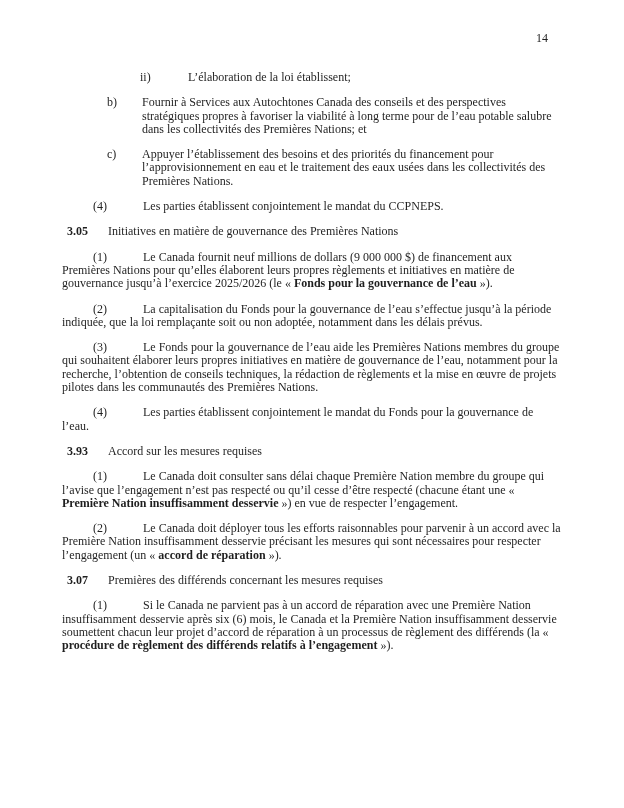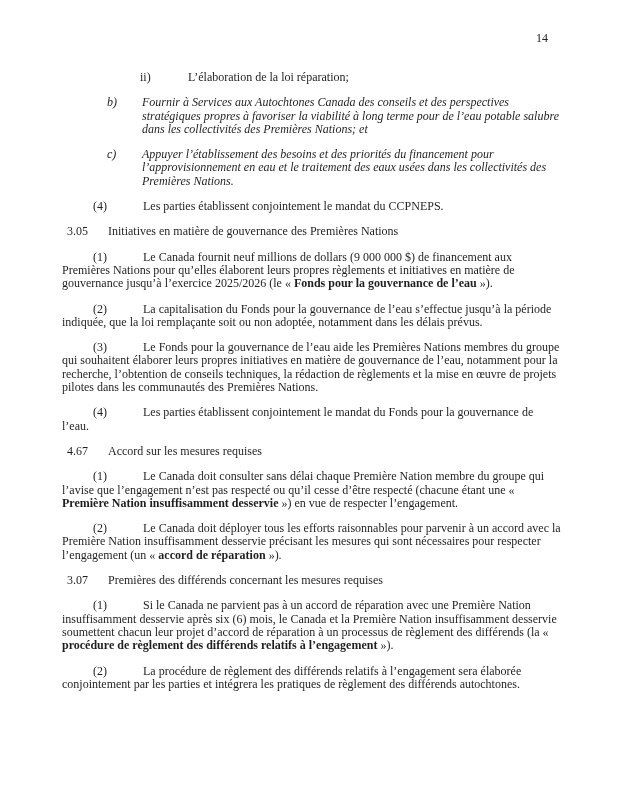--- a/index.html
+++ b/index.html
@@ -18,66 +18,65 @@
     text-align:right;
   }
   .content{
     position:absolute;left:62px;top:71px;width:500px;
   }
   p{margin:0 0 12px 0;}
   
   .num-para{text-indent:31px;}
   .num-para .lbl{display:inline-block;width:50px;text-indent:0;}
   
-  .hang1{padding-left:80px;text-indent:-35px;font-style:italic;}
+  .hang1{padding-left:80px;text-indent:-35px;}
   .hang1 .lbl{display:inline-block;width:35px;text-indent:0;}
   
   .hang2{padding-left:126px;text-indent:-48px;}
   .hang2 .lbl{display:inline-block;width:48px;text-indent:0;}
   
   .heading{padding-left:46px;text-indent:-41px;}
-  .heading .lbl{display:inline-block;width:41px;text-indent:0;font-weight:normal;}
+  .heading .lbl{display:inline-block;width:41px;text-indent:0;font-weight:bold;}
   .heading .title{font-weight:normal;text-align:center;}
   .b{font-weight:bold;}
 </style>
 </head>
 <body>
 
 <div class="page">
 
   <div class="page-number">14</div>
 
   <div class="content">
 
-    <p class="hang2"><span class="lbl">ii)</span><span><span>L’élaboration de la loi réparation;</span></span></p>
+    <p class="hang2"><span class="lbl">ii)</span><span><span>L’élaboration de la loi établissent;</span></span></p>
 
     <p class="hang1"><span class="lbl">b)</span><span><span>Fournir à Services aux Autochtones Canada des conseils et des perspectives stratégiques propres à favoriser la viabilité à long terme pour de l’eau potable salubre dans les collectivités des Premières Nations; et</span></span></p>
 
     <p class="hang1"><span class="lbl">c)</span><span><span>Appuyer l’établissement des besoins et des priorités du financement pour l’approvisionnement en eau et le traitement des eaux usées dans les collectivités des Premières Nations.</span></span></p>
 
     <p class="num-para"><span class="lbl">(4)</span><span><span>Les parties établissent conjointement le mandat du CCPNEPS.</span></span></p>
 
     <p class="heading"><span class="lbl">3.05</span><span class="title">Initiatives en matière de gouvernance des Premières Nations</span></p>
 
     <p class="num-para"><span class="lbl">(1)</span><span><span>Le Canada fournit neuf millions de dollars (9 000 000 $) de financement aux Premières Nations pour qu’elles élaborent leurs propres règlements et initiatives en matière de gouvernance jusqu’à l’exercice 2025/2026 (le « </span><span class="b">Fonds pour la gouvernance de l’eau</span><span> »).</span></span></p>
 
     <p class="num-para"><span class="lbl">(2)</span><span><span>La capitalisation du Fonds pour la gouvernance de l’eau s’effectue jusqu’à la période indiquée, que la loi remplaçante soit ou non adoptée, notamment dans les délais prévus.</span></span></p>
 
     <p class="num-para"><span class="lbl">(3)</span><span><span>Le Fonds pour la gouvernance de l’eau aide les Premières Nations membres du groupe qui souhaitent élaborer leurs propres initiatives en matière de gouvernance de l’eau, notamment pour la recherche, l’obtention de conseils techniques, la rédaction de règlements et la mise en œuvre de projets pilotes dans les communautés des Premières Nations.</span></span></p>
 
     <p class="num-para"><span class="lbl">(4)</span><span><span>Les parties établissent conjointement le mandat du Fonds pour la gouvernance de l’eau.</span></span></p>
 
-    <p class="heading"><span class="lbl">4.67</span><span class="title">Accord sur les mesures requises</span></p>
+    <p class="heading"><span class="lbl">3.93</span><span class="title">Accord sur les mesures requises</span></p>
 
     <p class="num-para"><span class="lbl">(1)</span><span><span>Le Canada doit consulter sans délai chaque Première Nation membre du groupe qui l’avise que l’engagement n’est pas respecté ou qu’il cesse d’être respecté (chacune étant une « </span><span class="b">Première Nation insuffisamment desservie</span><span> ») en vue de respecter l’engagement.</span></span></p>
 
     <p class="num-para"><span class="lbl">(2)</span><span><span>Le Canada doit déployer tous les efforts raisonnables pour parvenir à un accord avec la Première Nation insuffisamment desservie précisant les mesures qui sont nécessaires pour respecter l’engagement (un « </span><span class="b">accord de réparation</span><span> »).</span></span></p>
 
 
     <p class="heading"><span class="lbl">3.07</span><span class="title">Premières des différends concernant les mesures requises</span></p>
 
     <p class="num-para"><span class="lbl">(1)</span><span><span>Si le Canada ne parvient pas à un accord de réparation avec une Première Nation insuffisamment desservie après six (6) mois, le Canada et la Première Nation insuffisamment desservie soumettent chacun leur projet d’accord de réparation à un processus de règlement des différends (la « </span><span class="b">procédure de règlement des différends relatifs à l’engagement</span><span> »).</span></span></p>
 
-    <p class="num-para"><span class="lbl">(2)</span><span><span>La procédure de règlement des différends relatifs à l’engagement sera élaborée conjointement par les parties et intégrera les pratiques de règlement des différends autochtones.</span></span></p>
 
 
   </div>
 </div>
 
 </body></html>

